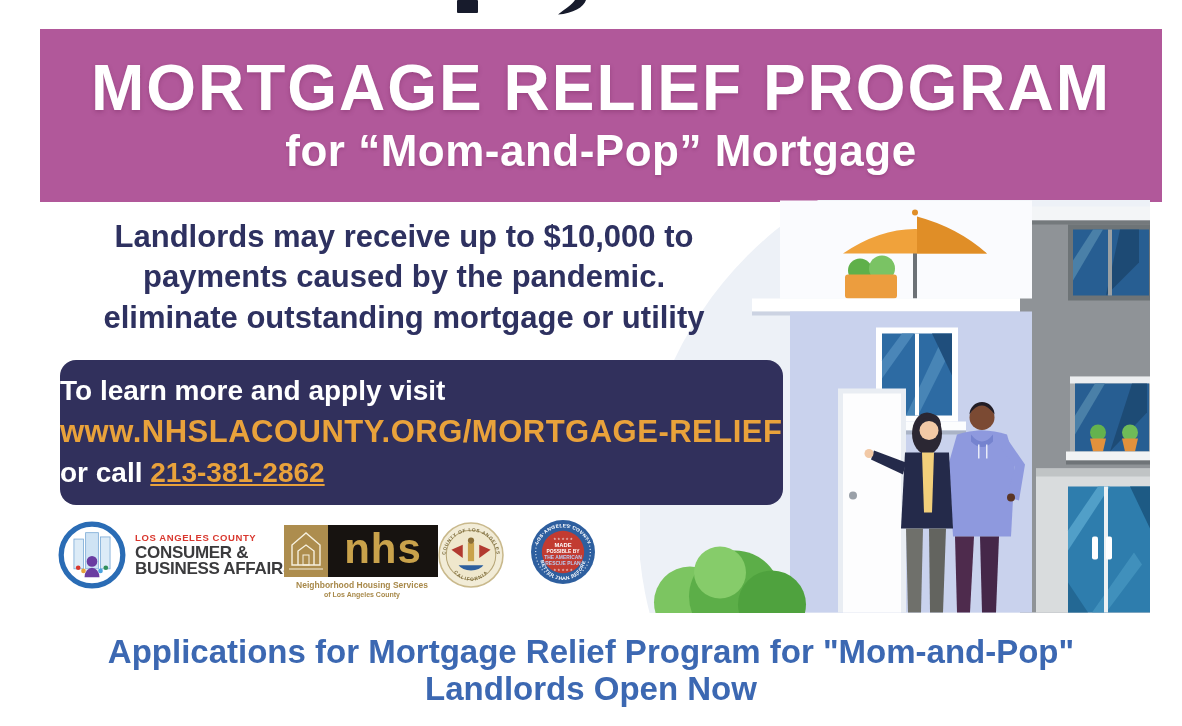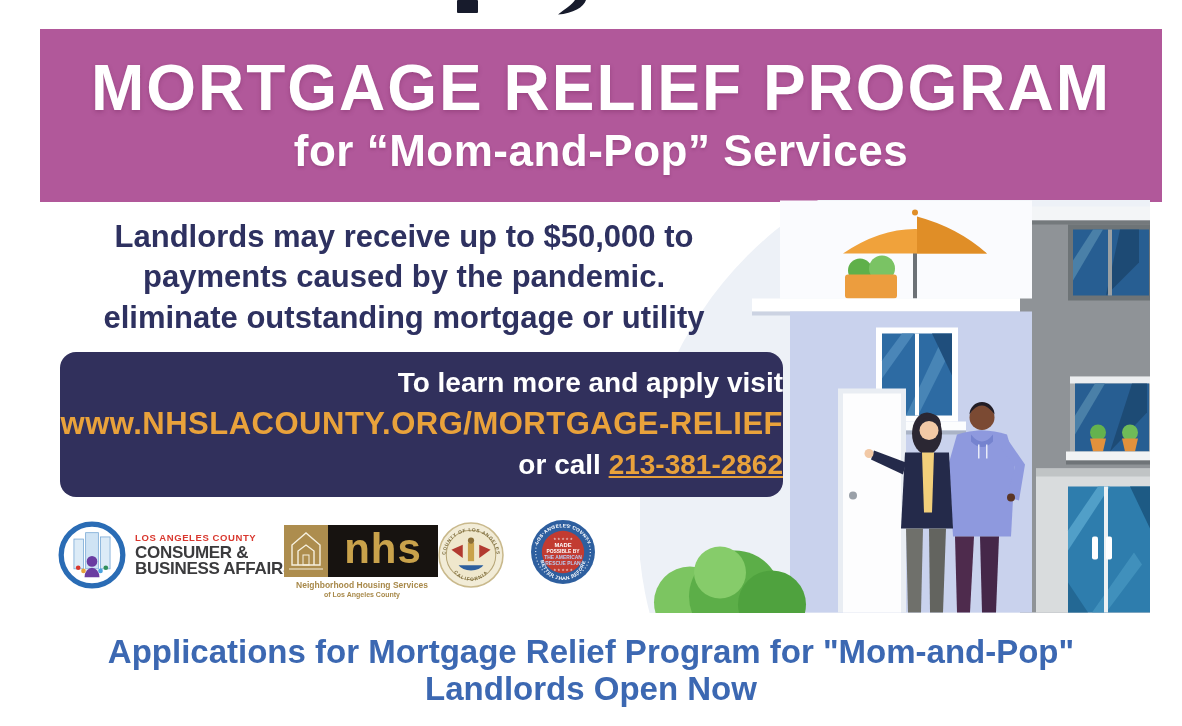--- a/index.html
+++ b/index.html
@@ -21,22 +21,22 @@
   }
   .band-sub{
     color:#ffffff;font-weight:800;font-size:44px;letter-spacing:.5px;margin-top:6px;
     text-shadow:0 2px 3px rgba(110,35,85,.3);white-space:nowrap;
   }
   .body-text{
     position:absolute;left:0;top:188px;width:752px;text-align:center;
     color:#2e3160;font-weight:800;font-size:31px;line-height:1.3;
   }
   .cta-box{
-    position:absolute;left:32px;top:323px;width:723px;height:145px;
-    background:#31305c;border-radius:16px;text-align:right;color:#ffffff;
+    position:absolute;left:32px;top:331px;width:723px;height:145px;
+    background:#31305c;border-radius:16px;text-align:left;color:#ffffff;
   }
   .cta-line1{font-size:28px;font-weight:700;margin-top:15px;}
   .cta-url{font-size:31px;font-weight:800;color:#e9a23b;margin-top:7px;letter-spacing:.5px;white-space:nowrap;}
   .cta-line3{font-size:28px;font-weight:700;margin-top:7px;}
   .cta-line3 .gold{color:#e9a23b;font-weight:800;text-decoration:underline;}
   
   .logo-dcba{position:absolute;left:30px;top:492px;display:flex;align-items:center;}
   .dcba-text{margin-left:9px;line-height:1;}
   .dcba-county{color:#d9372e;font-size:9.5px;font-weight:800;letter-spacing:.6px;margin-bottom:3px;white-space:nowrap;}
   .dcba-l1,.dcba-l2{color:#3b3b3d;font-size:17px;font-weight:800;letter-spacing:-.3px;line-height:.95;white-space:nowrap;}
@@ -62,21 +62,21 @@
   <svg width="1182" height="16" viewBox="0 0 1182 16">
     <rect x="457" y="0" width="21" height="13" rx="1" fill="#171b2c"></rect>
     <path d="M586,0 C584,7 573,13.5 558,14.5 C565,9 572,5 575,0 Z" fill="#171b2c"></path>
   </svg>
 </div>
 
 <div class="flyer">
 
   <div class="band">
     <div class="band-title">MORTGAGE RELIEF PROGRAM</div>
-    <div class="band-sub">for “Mom-and-Pop” Services</div>
+    <div class="band-sub">for “Mom-and-Pop” Mortgage</div>
   </div>
 
   <div class="illustration">
     <svg width="510" height="413" viewBox="0 0 510 412">
       <g>
         <circle cx="373" cy="320" r="375" fill="#edf1f7"></circle>
       </g>
 
       <g>
         <rect x="372" y="6" width="140" height="14" fill="#f3f5f7"></rect>
@@ -180,21 +180,21 @@
       <g>
         <circle cx="50" cy="402" r="36" fill="#7cc561"></circle>
         <circle cx="95" cy="396" r="46" fill="#5cae48"></circle>
         <circle cx="132" cy="404" r="34" fill="#4fa23e"></circle>
         <circle cx="80" cy="372" r="26" fill="#86cc6a"></circle>
       </g>
     </svg>
   </div>
 
   <div class="body-text">
-    <div>Landlords may receive up to $50,000 to</div>
+    <div>Landlords may receive up to $10,000 to</div>
     <div>payments caused by the pandemic.</div>
     <div>eliminate outstanding mortgage or utility</div>
   </div>
 
   <div class="cta-box">
     <div class="cta-line1">To learn more and apply visit</div>
     <div class="cta-url">www.NHSLACOUNTY.ORG/MORTGAGE-RELIEF</div>
     <div class="cta-line3">
       <span>or call</span>
       <span class="gold">213-381-2862</span>

